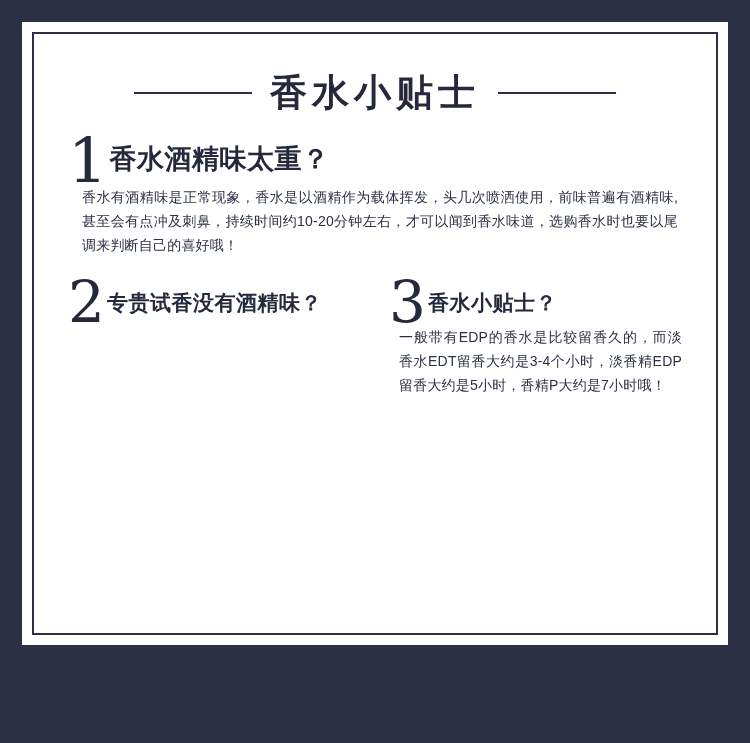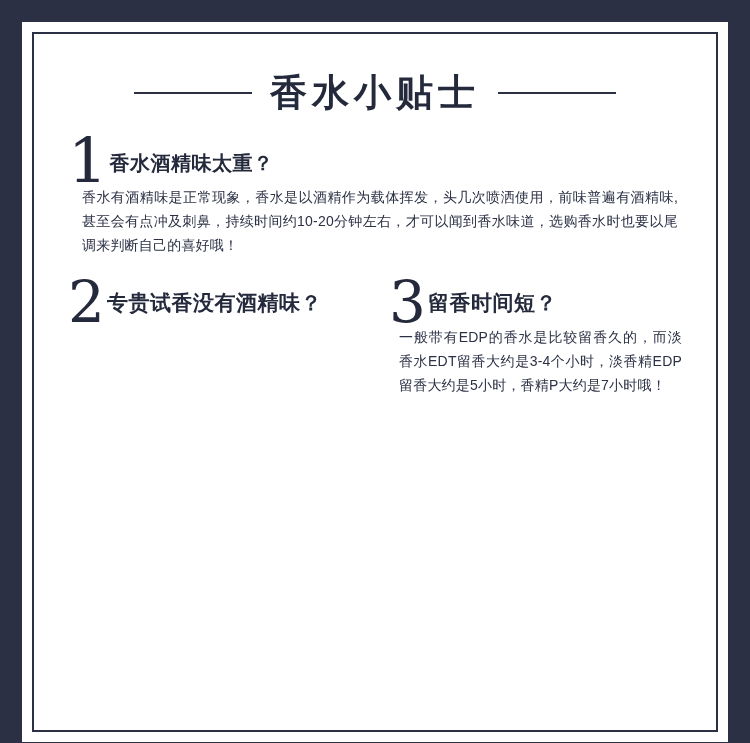--- a/index.html
+++ b/index.html
@@ -18,21 +18,21 @@
     width: 750px;
     height: 743px;
     background: #2b3044;
     box-sizing: border-box;
   }
   .card {
     position: absolute;
     left: 22px;
     top: 22px;
     width: 706px;
-    height: 720px;
+    height: 623px;
     background: #ffffff;
     box-sizing: border-box;
   }
   .inner {
     position: absolute;
     left: 10px;
     top: 10px;
     right: 10px;
     bottom: 10px;
     border: 2px solid #2b3044;
@@ -85,21 +85,21 @@
     font-family: "DejaVu Serif", serif;
     font-size: 62px;
     line-height: 0.82;
     font-weight: normal;
     color: #242a3c;
     margin-right: 2px;
     transform: translateY(4px);
   }
   .sec-title {
     font-family: "Liberation Sans", sans-serif;
-    font-size: 20px;
+    font-size: 27px;
     font-weight: bold;
     color: #242a3c;
     letter-spacing: 0.5px;
     padding-bottom: 6px;
   }
   .para {
     font-family: "Liberation Sans", sans-serif;
     font-size: 14px;
     line-height: 1.72;
     color: #2b3044;
@@ -167,21 +167,21 @@
           <div class="col col-left section">
             <div class="sec-head">
               <span class="num">2</span>
               <span class="sec-title">专贵试香没有酒精味？</span>
             </div>
           </div>
 
           <div class="col col-right section">
             <div class="sec-head">
               <span class="num">3</span>
-              <span class="sec-title">留香时间短？</span>
+              <span class="sec-title">香水小贴士？</span>
             </div>
             <div class="para">一般带有EDP的香水是比较留香久的，而淡香水EDT留香大约是3-4个小时，淡香精EDP留香大约是5小时，香精P大约是7小时哦！</div>
           </div>
         </div>
 
       </div>
     </div>
   </div>
 </div>
 

